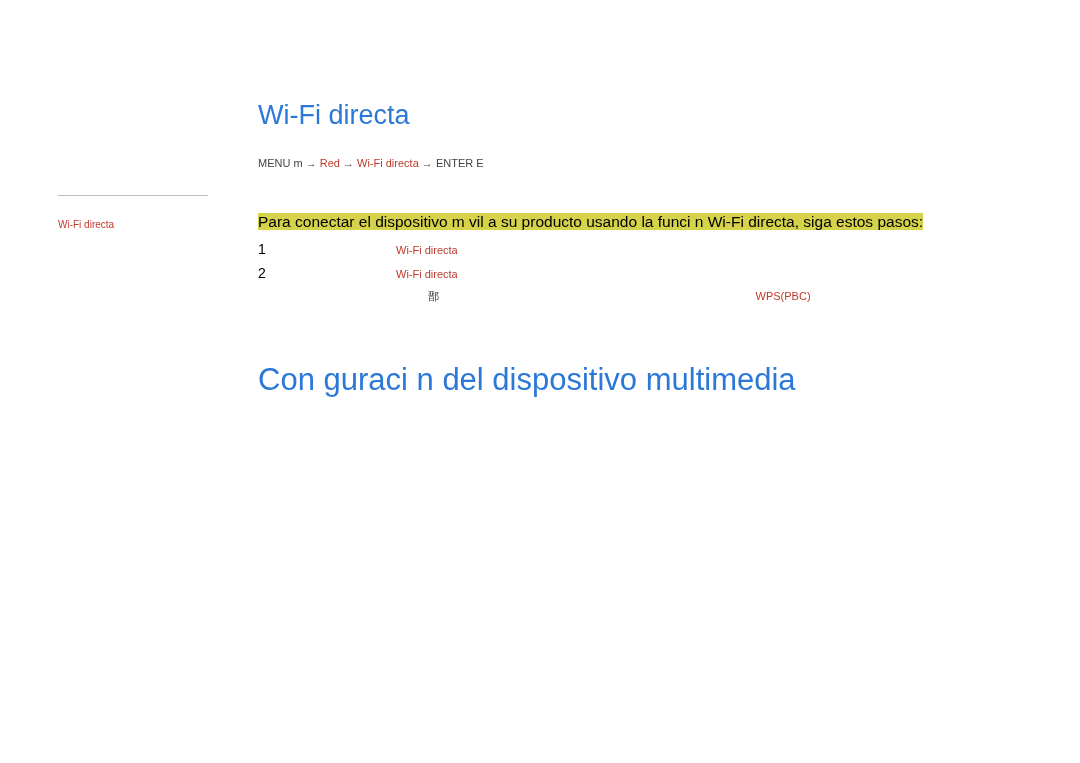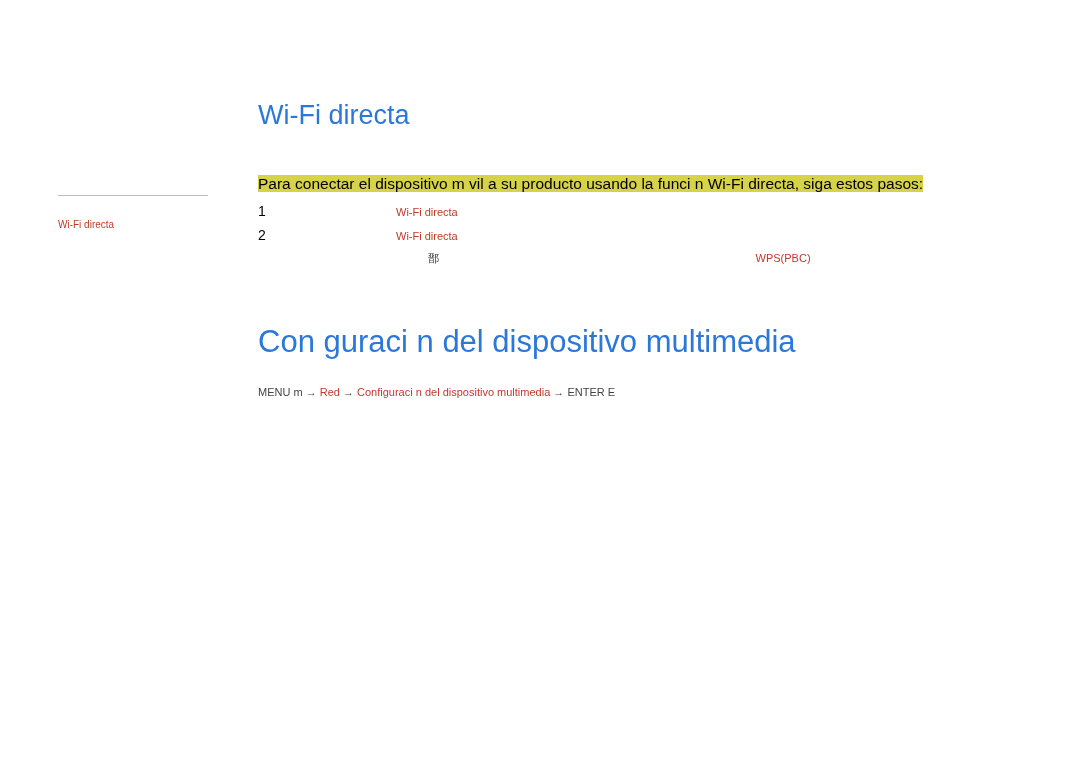--- a/index.html
+++ b/index.html
@@ -99,20 +99,23 @@
 
 <div class="sidebar-divider"></div>
 <div class="sidebar">
   <div class="sidebar-item">Wi-Fi directa</div>
 </div>
 
 <div class="content">
 
   <h1 class="h1">Wi-Fi directa</h1>
 
+  <div class="breadcrumb">
+    <span>MENU m → </span><span class="red">Red</span><span> → </span><span class="red">Wi-Fi directa</span><span> → </span><span>ENTER E</span>
+  </div>
 
   <div class="intro-row">
     <span class="intro-hl">Para conectar el dispositivo m vil a su producto usando la funci n Wi-Fi directa, siga estos pasos:</span>
   </div>
 
   <div class="steps">
     <div class="step-row">
       <span class="step-num">1</span>
       <span class="red">Wi-Fi directa</span>
     </div>
@@ -125,17 +128,14 @@
       <span class="bullet-glyph">鄑</span>
       <span style="display:inline-block; width:308px;"></span>
       <span class="red">WPS(PBC)</span>
     </div>
 
 
   </div>
 
   <h1 class="h1b">Con guraci n del dispositivo multimedia</h1>
 
-  <div class="breadcrumb">
-    <span>MENU m → </span><span class="red">Red</span><span> → </span><span class="red">Configuraci n del dispositivo multimedia</span><span> → </span><span>ENTER E</span>
-  </div>
 
 </div>
 
 </body></html>

